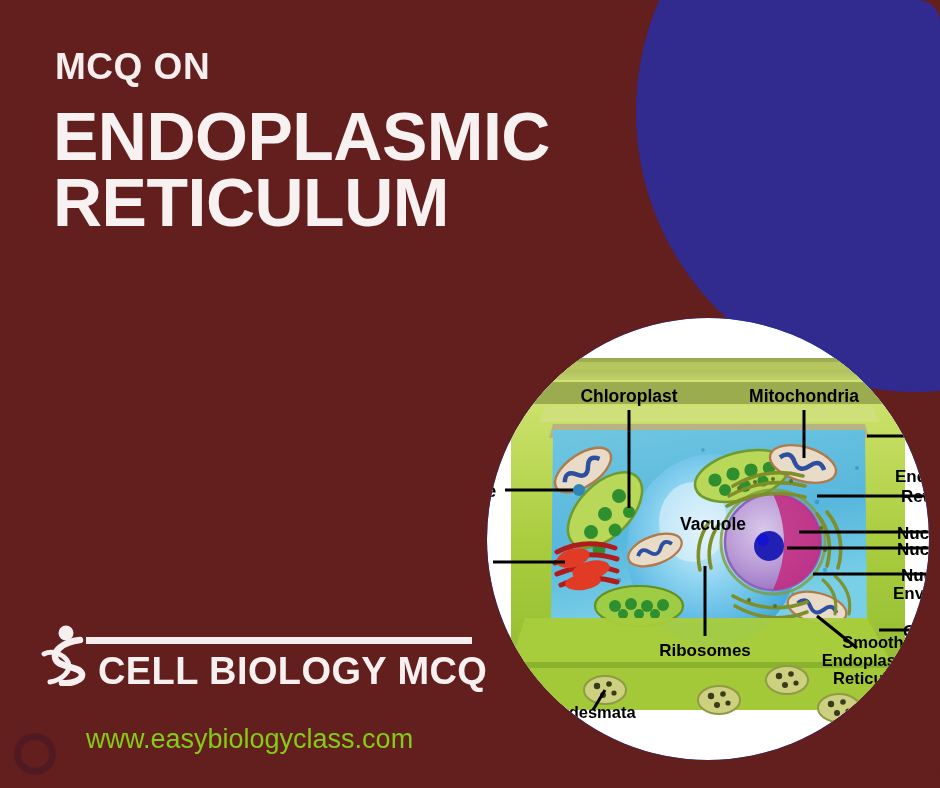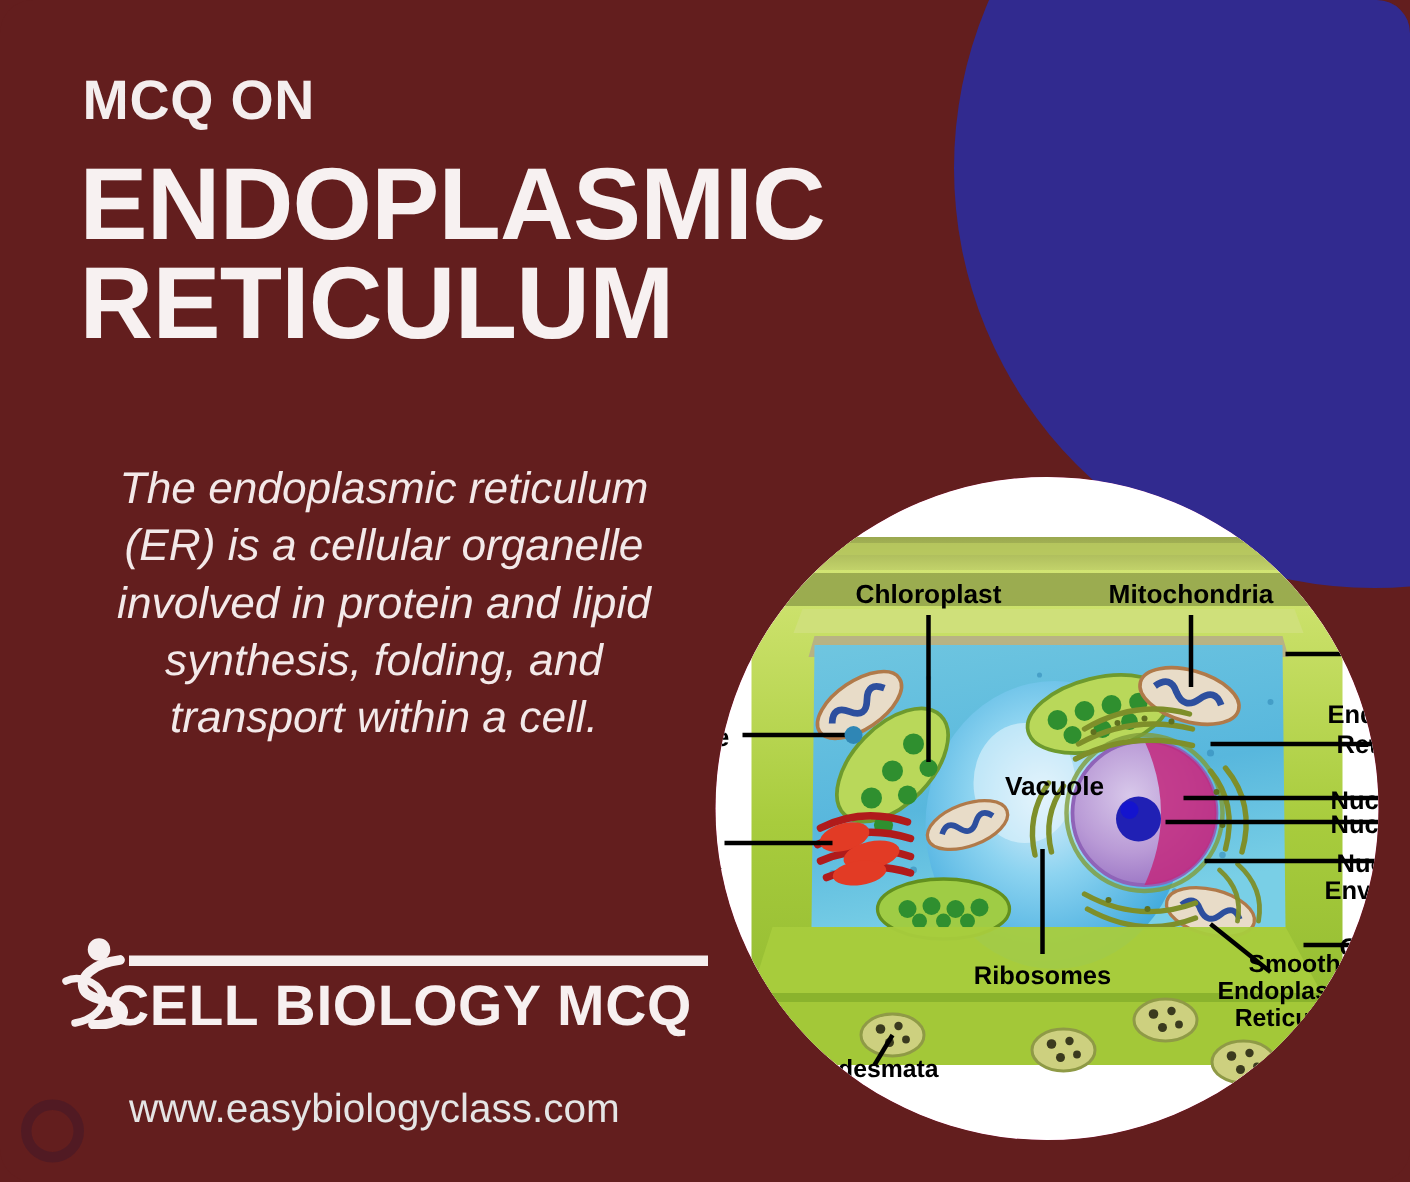--- a/index.html
+++ b/index.html
@@ -53,35 +53,35 @@
   }
   
   .brand-rule{
     position:absolute;left:86px;top:637px;width:386px;height:7px;
     background:#f6eeee;
   }
   .logo-mark{
     position:absolute;left:40px;top:624px;width:56px;height:62px;
   }
   .brand-name{
-    position:absolute;left:72px;top:652px;
+    position:absolute;left:98px;top:652px;
     font-size:38px;font-weight:bold;color:#f7f0f0;
     letter-spacing:0.4px;line-height:1;
   }
   .site-url{
     position:absolute;left:86px;top:726px;
-    font-size:27px;color:#e5e5e5;line-height:1;
+    font-size:27px;color:#84cc16;line-height:1;
   }
   
   .cell-photo{
     position:absolute;
-    left:477px;top:318px;
+    left:487px;top:318px;
     width:442px;height:442px;
     border-radius:50%;
-    background:#f9a8d4;
+    background:#1d4ed8;
     overflow:hidden;
   }
   .cell-photo svg{display:block;width:442px;height:442px;}
   .dlabel{
     font-family:"Liberation Sans",sans-serif;
     font-weight:bold;fill:#000;
   }
 </style>
 </head>
 <body>
@@ -91,21 +91,20 @@
   <div class="purple-circle"></div>
   <div class="corner-ring"></div>
 
   <div class="eyebrow">MCQ ON</div>
 
   <div class="headline">
     <span>ENDOPLASMIC</span>
     <span class="l2">RETICULUM</span>
   </div>
 
-  <div class="blurb">The endoplasmic reticulum (ER) is a cellular organelle involved in protein and lipid synthesis, folding, and transport within a cell.</div>
 
   <div class="cell-photo">
     <svg viewBox="0 0 442 442" xmlns="http://www.w3.org/2000/svg">
       <defs>
         <radialGradient id="vacGrad" cx="45%" cy="40%" r="62%">
           <stop offset="0%" stop-color="#dff0fb"></stop>
           <stop offset="45%" stop-color="#8cd3f0"></stop>
           <stop offset="100%" stop-color="#3fa9dd"></stop>
         </radialGradient>
         <linearGradient id="wallGrad" x1="0" y1="0" x2="0" y2="1">

